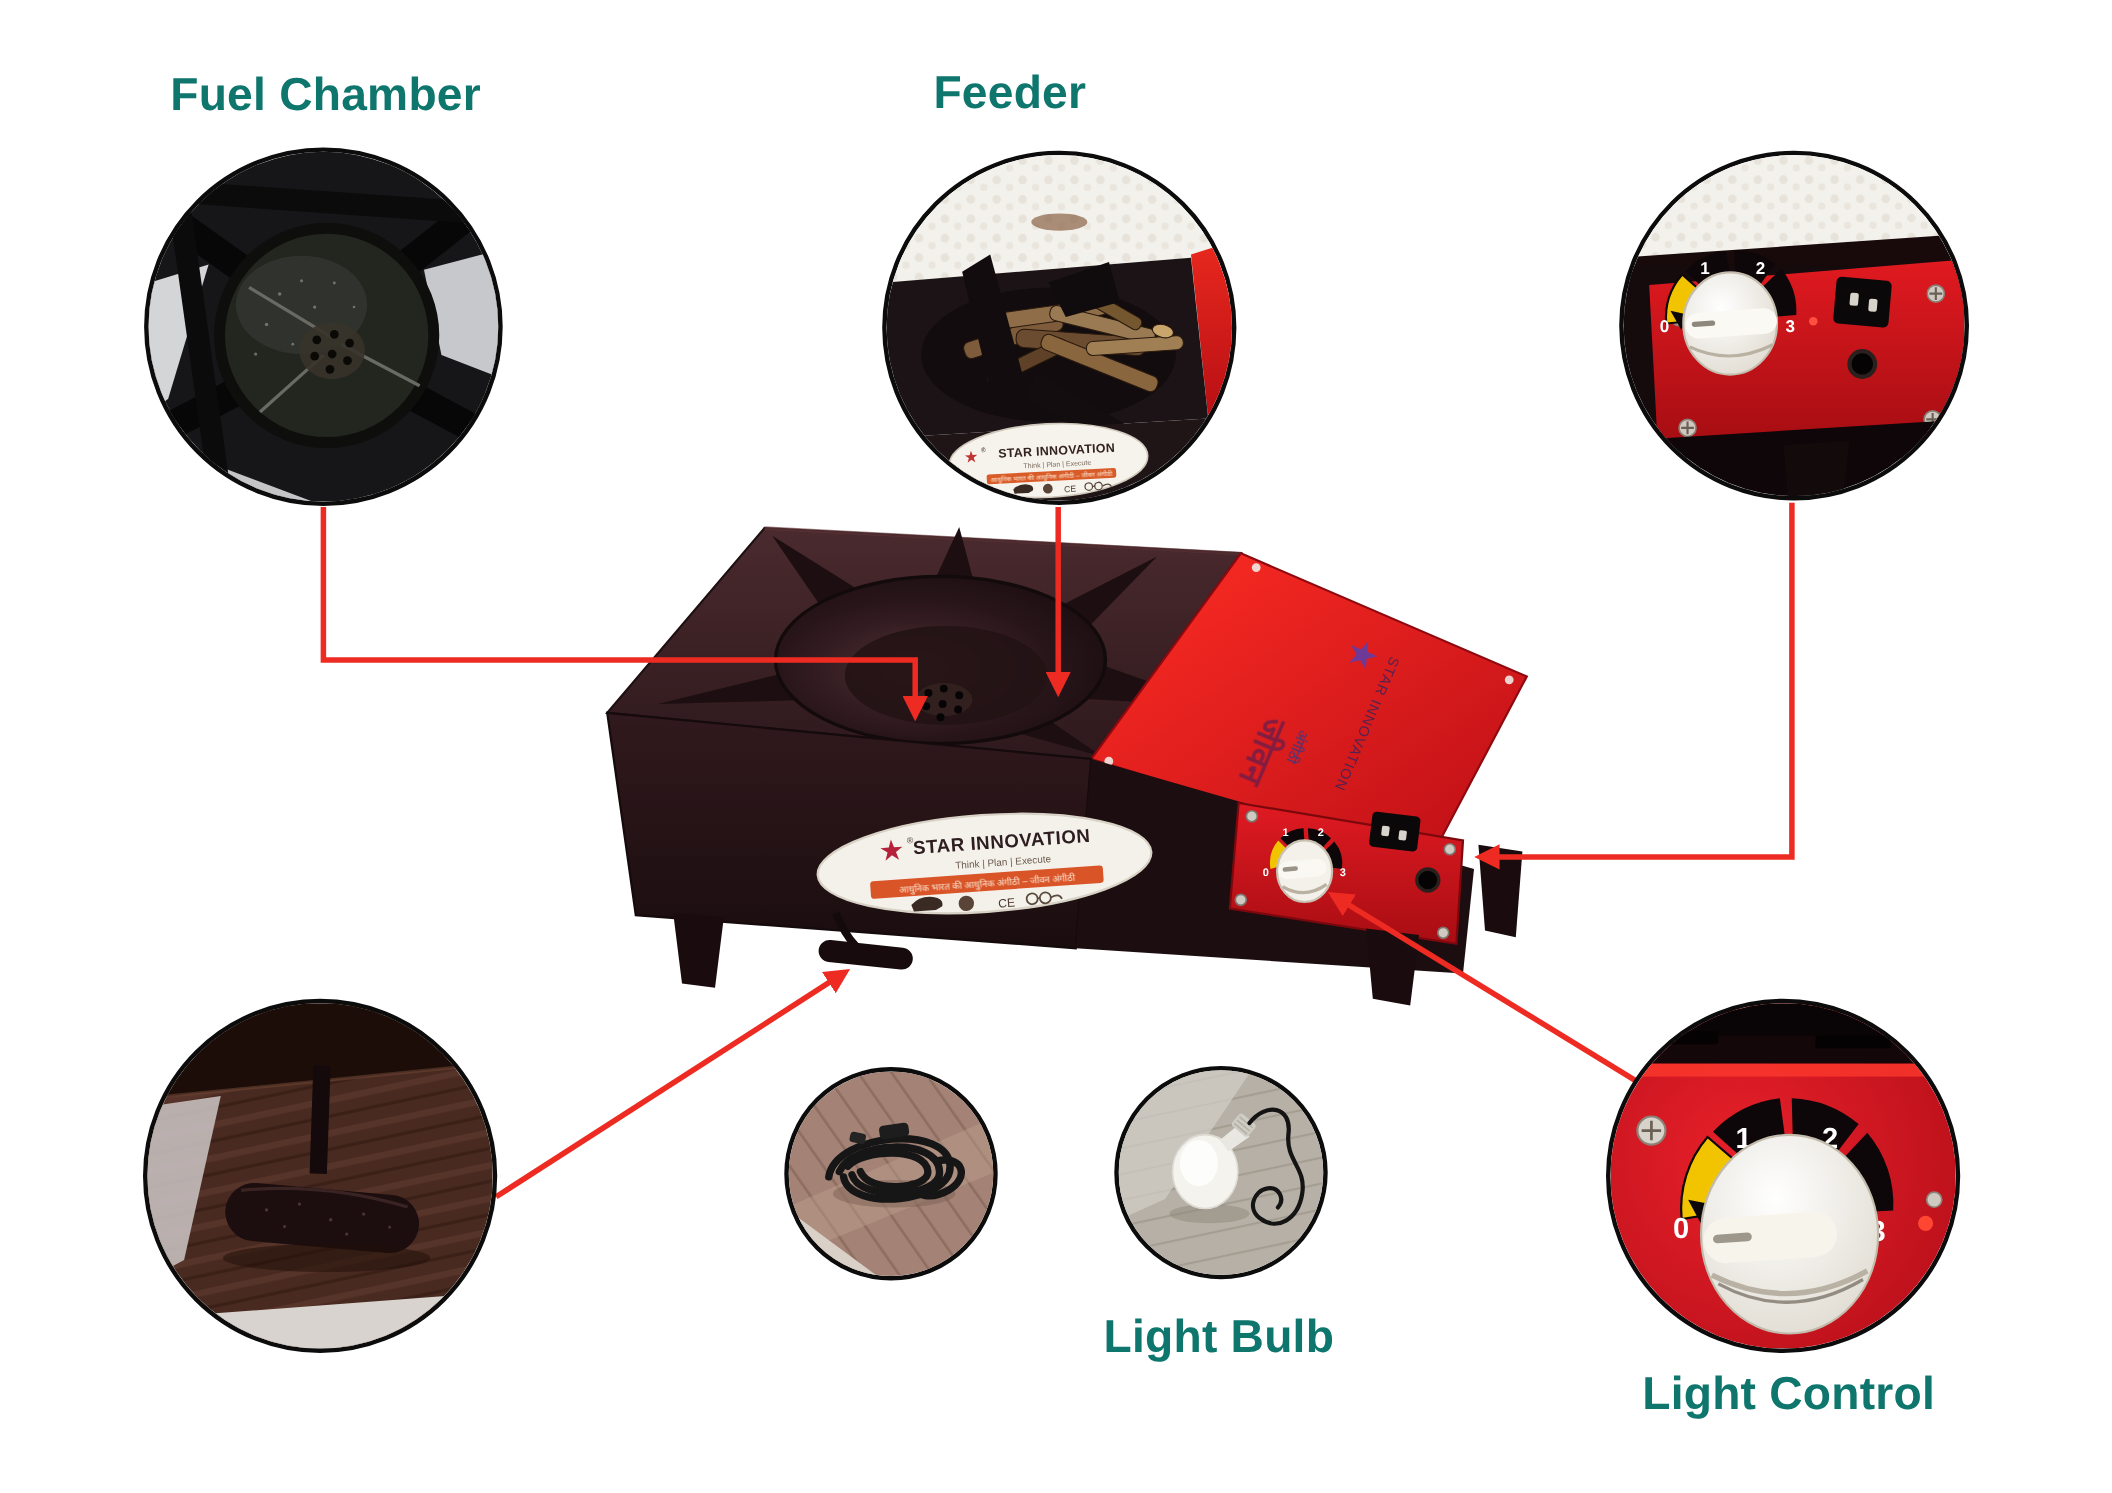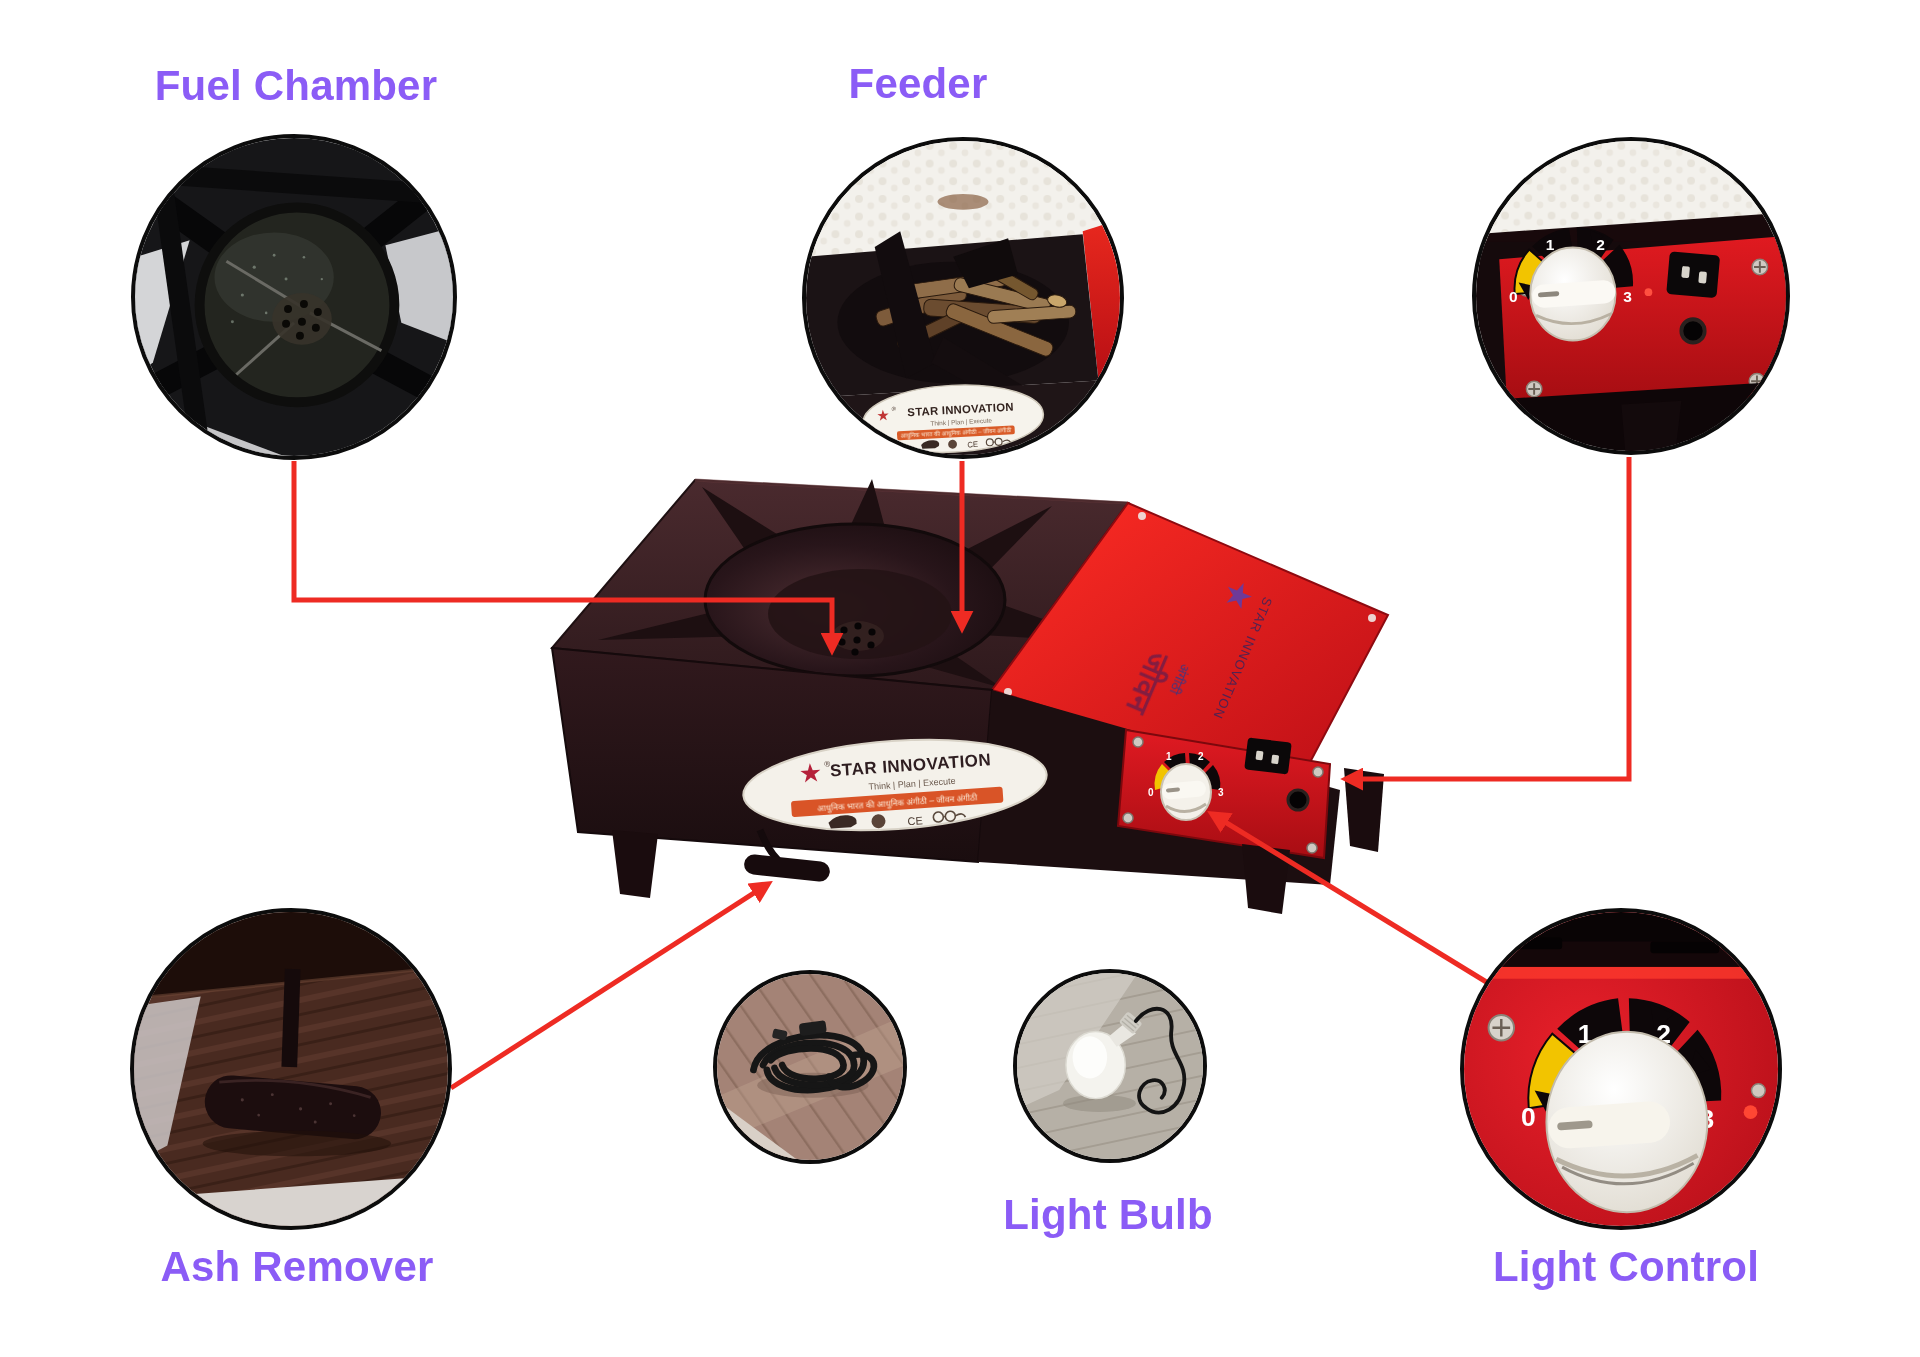--- a/index.html
+++ b/index.html
@@ -2,21 +2,21 @@
 <html><head>
 <meta charset="utf-8">
 <style>
   html,body{margin:0;padding:0;background:#ffffff;}
   .canvas{
     position:relative;width:1920px;height:1357px;background:#ffffff;overflow:hidden;
     font-family:"Liberation Sans","DejaVu Sans",sans-serif;
   }
   .label{
     position:absolute;transform:translateX(-50%);
-    font-size:42px;font-weight:600;color:#8b5cf6;letter-spacing:.2px;white-space:nowrap;
+    font-size:42px;font-weight:600;color:#0f766e;letter-spacing:.2px;white-space:nowrap;
   }
   .photo-circle{
     position:absolute;border:4px solid #0c0c0c;border-radius:50%;overflow:hidden;
     box-sizing:border-box;background:#fff;
   }
   .photo-circle svg{display:block;width:100%;height:100%;}
   svg.layer{position:absolute;left:0;top:0;}
   .hindi{filter:blur(.6px);opacity:.92;}
 </style>
 </head>
@@ -171,21 +171,20 @@
       <polyline points="294,461 294,600 832,600 832,650" marker-end="url(#arrow)"></polyline>
       <polyline points="962,461 962,628" marker-end="url(#arrow)"></polyline>
       <polyline points="1629,457 1629,779 1346,779" marker-end="url(#arrow)"></polyline>
       <polyline points="451,1088 768,884" marker-end="url(#arrow)"></polyline>
       <polyline points="1488,983 1212,814" marker-end="url(#arrow)"></polyline>
     </g>
   </svg>
 
   <div class="label" style="left:296px;top:62px;z-index:4">Fuel Chamber</div>
   <div class="label" style="left:918px;top:60px;z-index:4">Feeder</div>
-  <div class="label" style="left:297px;top:1243px;z-index:4">Ash Remover</div>
   <div class="label" style="left:1108px;top:1191px;z-index:4">Light Bulb</div>
   <div class="label" style="left:1626px;top:1243px;z-index:4">Light Control</div>
 
   <div class="photo-circle" style="left:131px;top:134px;width:326px;height:326px;z-index:3">
     <svg viewBox="0 0 320 320">
       <rect width="320" height="320" fill="#161618"></rect>
       <polygon points="0,120 55,103 18,226 0,240" fill="#d4d5d7"></polygon>
       <polygon points="252,108 320,90 320,206 268,186" fill="#c7c8cb"></polygon>
       <polygon points="60,286 150,320 30,320" fill="#e4e4e6" opacity=".85"></polygon>
       <g stroke="#070708" stroke-width="26" stroke-linecap="square">

